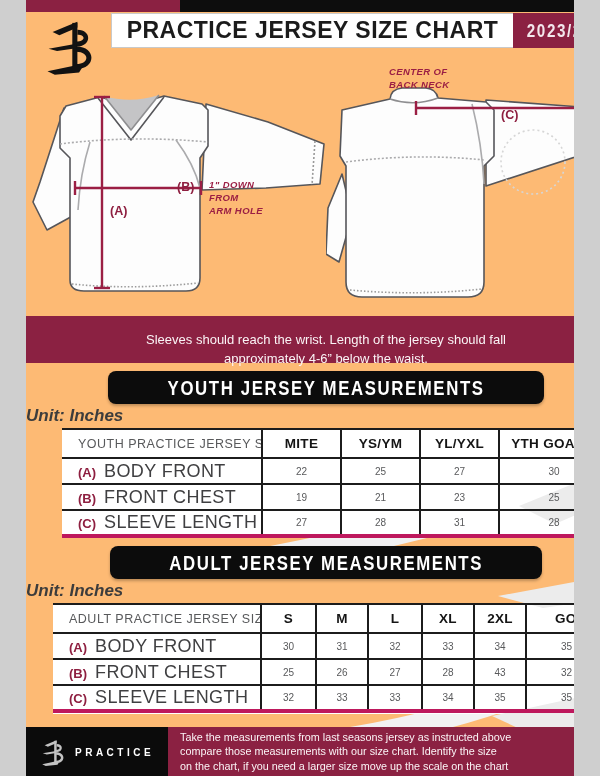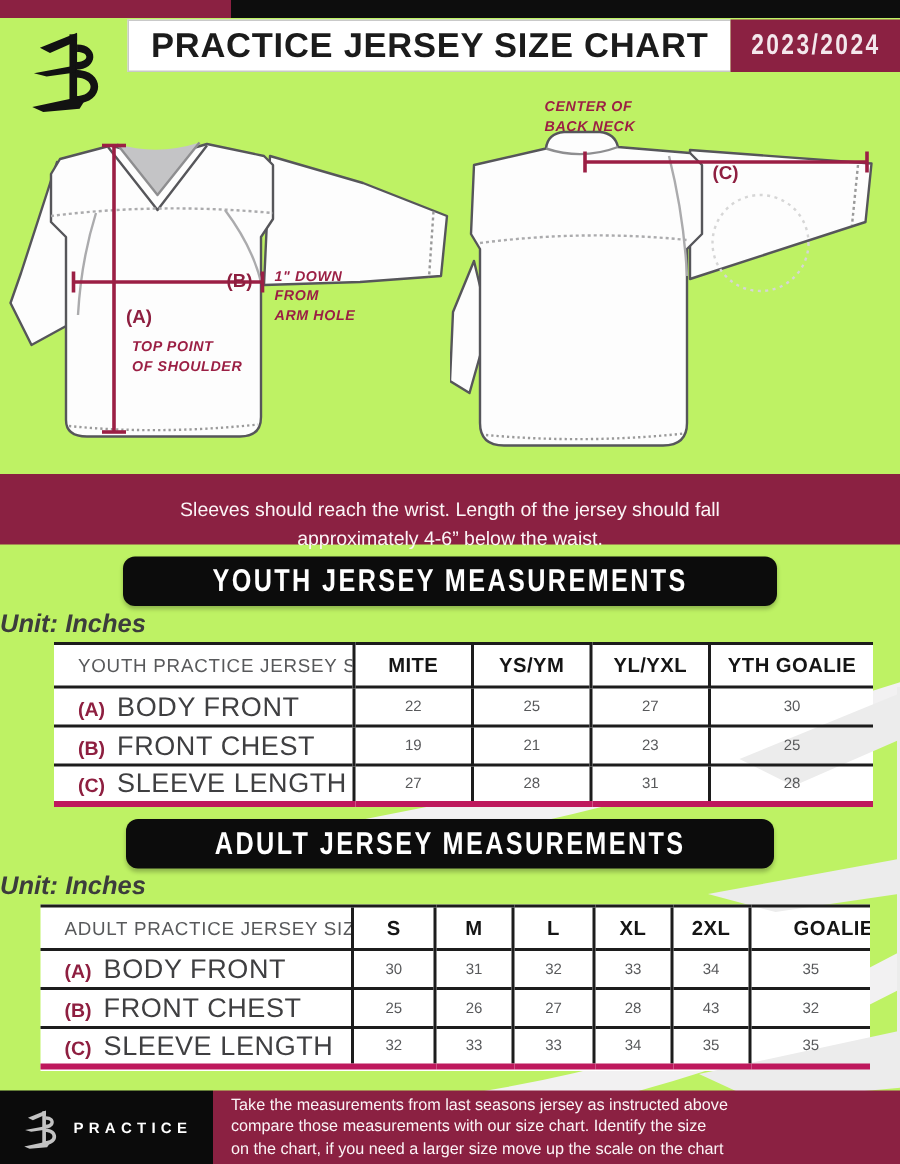--- a/index.html
+++ b/index.html
@@ -1,19 +1,19 @@
 <!DOCTYPE html>
 <html><head>
 <meta charset="utf-8">
 <style>
   * { margin:0; padding:0; box-sizing:border-box; }
   html,body { background:#cfcfcf; }
   .page{
-    position:relative; width:600px; height:776px; overflow:hidden;
-    background:#bef264; font-family:"Liberation Sans", sans-serif;
+    position:relative; width:548px; height:776px; overflow:hidden;
+    background:#fdba74; font-family:"Liberation Sans", sans-serif;
     margin:0 auto;
   }
   
   .top-strip{ position:absolute; top:0; left:0; width:600px; height:12px; background:#0d0d0d; }
   .top-strip .strip-maroon{ position:absolute; left:0; top:0; width:154px; height:12px; background:#8b2142; }
   .logo-header{ position:absolute; left:16px; top:15px; width:64px; height:62px; color:#121212; }
   .title-box{
     position:absolute; left:85px; top:13px; width:402px; height:35px;
     background:#ffffff; border:1px solid #c9c9c9; border-right:none;
     display:flex; align-items:center; justify-content:center;
@@ -168,22 +168,20 @@
   </svg>
 
   <div class="diag-note" style="left:363px; top:66px;">CENTER OF
 BACK NECK</div>
   <div class="diag-key" style="left:475px; top:108px;">(C)</div>
   <div class="diag-key" style="left:151px; top:180px;">(B)</div>
   <div class="diag-note" style="left:183px; top:179px;">1" DOWN
 FROM
 ARM HOLE</div>
   <div class="diag-key" style="left:84px;  top:204px;">(A)</div>
-  <div class="diag-note" style="left:88px;  top:226px;">TOP POINT
-OF SHOULDER</div>
 
   <div class="notice-bar">
     <div class="notice-text">Sleeves should reach the wrist. Length of the jersey should fall
 approximately 4-6” below the waist.</div>
   </div>
 
   <svg class="bg-swoosh" width="600" height="776" aria-hidden="true">
     <path d="M230 562 Q430 524 620 462" stroke="#f2f1f2" stroke-width="26" fill="none"></path>
     <path d="M300 742 Q480 716 620 636" stroke="#f2f1f2" stroke-width="22" fill="none"></path>
   </svg>

